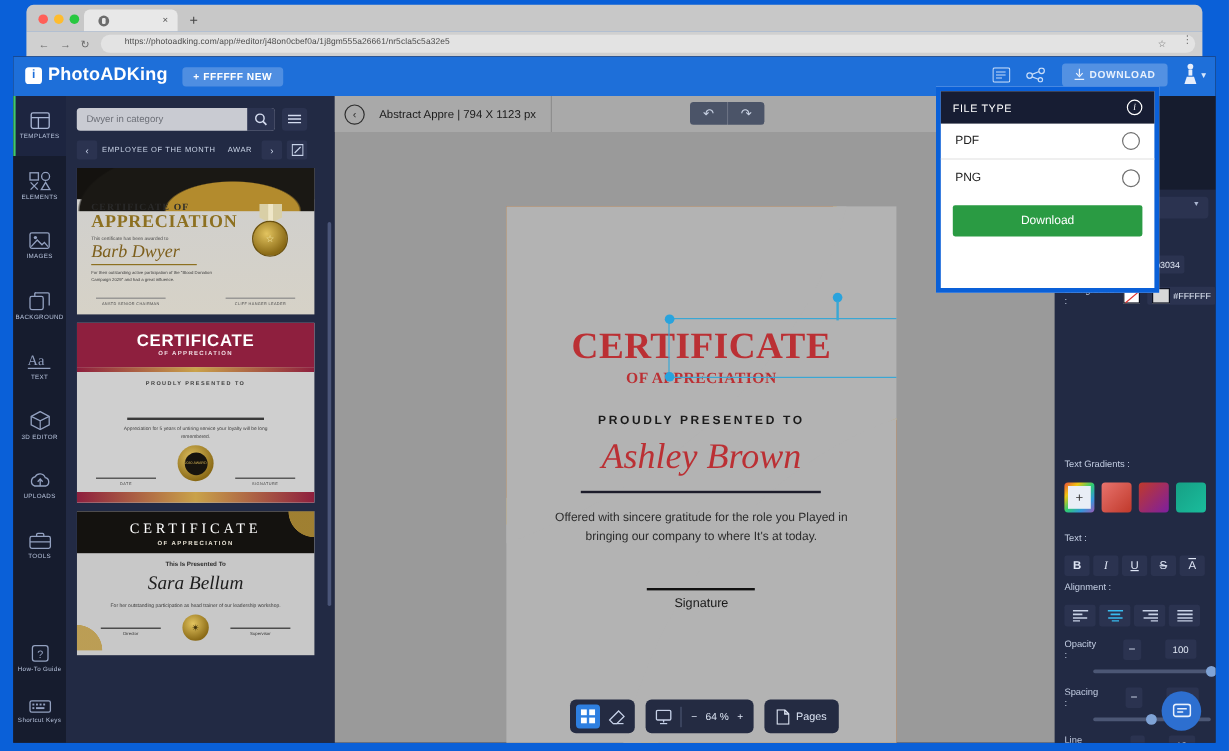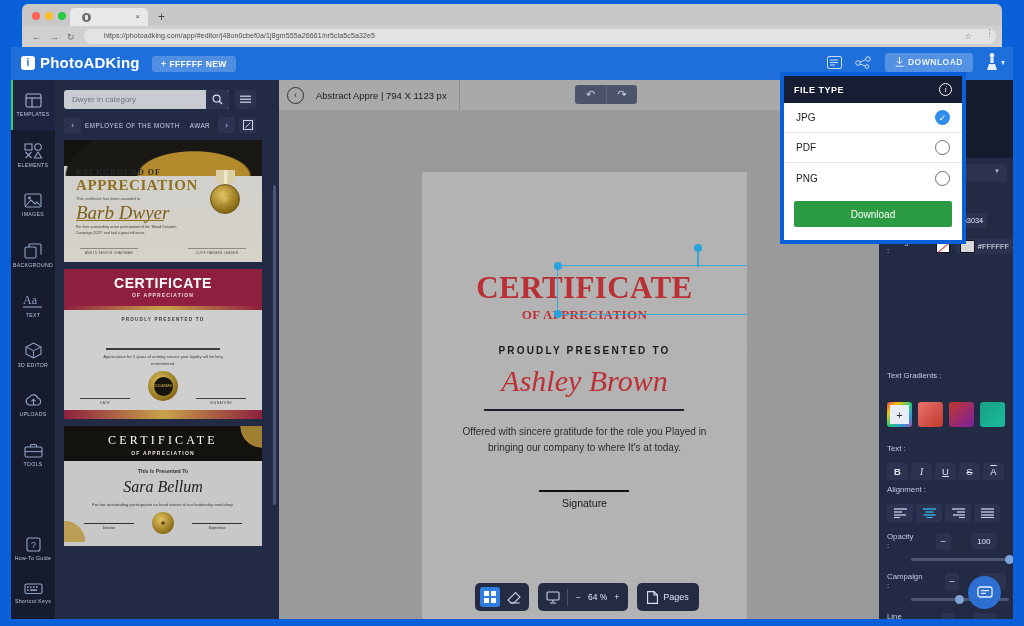--- a/index.html
+++ b/index.html
@@ -68,21 +68,21 @@
   .thumb { position:relative; width:198px; margin-bottom:7px; background:#ddd; overflow:hidden; }
   .tpl-scroll { position:absolute; right:3px; top:105px; width:3px; height:320px; background:#4a5578; border-radius:2px; }
 
   
   .th1 { height:122px; background:linear-gradient(180deg,#cfcfcf,#d6d2c7); }
   .th1-top { position:absolute; left:0; top:0; width:198px; height:26px; background:#14120f; }
   .th1-swoosh { position:absolute; left:-20px; top:-30px; width:250px; height:66px; background:radial-gradient(ellipse at 60% 100%, #b38b2d 0 26%, #1a1814 27% 60%, transparent 61%); }
   .th1 .t-cert { position:absolute; left:12px; top:28px; font-family:"Liberation Serif",serif; font-size:8px; font-weight:bold; letter-spacing:1px; color:#2a2a2a; }
   .th1 .t-app { position:absolute; left:12px; top:37px; font-family:"Liberation Serif",serif; font-size:15px; font-weight:bold; letter-spacing:.6px; color:#8d7020; }
   .th1 .t-sub { position:absolute; left:12px; top:56px; font-size:4px; color:#4b4b4b; }
-  .th1 .t-name { position:absolute; left:12px; top:62px; font-family:"Liberation Serif",serif; font-style:italic; font-size:19px; color:#7d5f1c; }
+  .th1 .t-name { position:absolute; left:12px; top:62px; font-family:"Liberation Serif",serif; font-style:italic; font-size:15px; color:#7d5f1c; }
   .th1 .t-nline { position:absolute; left:12px; top:80px; width:88px; height:1px; background:#8d7020; }
   .th1 .t-body { position:absolute; left:12px; top:84px; width:115px; font-size:3.6px; line-height:6px; color:#3d3d3d; }
   .th1 .t-sig { position:absolute; bottom:7px; font-size:3.2px; color:#4a4a4a; text-align:center; letter-spacing:.3px; }
   .th1 .t-sig.l { left:16px; width:58px; border-top:1px solid #8a8a8a; padding-top:2px; }
   .th1 .t-sig.r { right:16px; width:58px; border-top:1px solid #8a8a8a; padding-top:2px; }
   .medal { position:absolute; right:22px; top:44px; width:30px; height:30px; border-radius:50%; background:radial-gradient(circle at 40% 35%, #e3c45f, #8a6a16 70%); border:1px solid #6b5210; display:flex; align-items:center; justify-content:center; color:#f0e2a0; font-size:8px; font-family:"Liberation Serif",serif; }
   .ribbon { position:absolute; right:27px; top:30px; width:19px; height:16px; background:linear-gradient(90deg,#d9cfa6 0 40%, #efe7c8 41% 60%, #d9cfa6 61%); clip-path:polygon(0 0,100% 0,100% 70%,50% 100%,0 70%); }
 
   
   .th2 { height:150px; background:#cfcfcf; }
@@ -198,21 +198,21 @@
   .al-btn.on { color:#39bdf0; }
   .num-row { position:absolute; left:8px; display:flex; align-items:center; gap:20px; }
   .num-box { width:28px; height:16px; background:#2b3350; border-radius:2px; color:#e2e9f6; font-size:8px; display:flex; align-items:center; justify-content:center; }
   .sl-track { position:absolute; height:2.5px; background:#4c5775; border-radius:2px; }
   .sl-knob { position:absolute; width:9px; height:9px; border-radius:50%; background:#7fa3d6; }
   .chat-btn { position:absolute; right:12px; bottom:10px; width:33px; height:33px; border-radius:50%; background:#2d6fd0; display:flex; align-items:center; justify-content:center; color:#fff; }
 
   
   .dlg { position:absolute; left:780px; top:72px; width:186px; height:172px; background:#fff; border:4px solid #0a60d8; }
   .dlg-hdr { height:27px; background:#171d33; display:flex; align-items:center; justify-content:space-between; padding:0 10px; }
-  .dlg-title { color:#fff; font-size:9px; font-weight:bold; letter-spacing:.5px; }
+  .dlg-title { color:#fff; font-size:9px; font-weight:normal; letter-spacing:.5px; }
   .dlg-info { width:13px; height:13px; border-radius:50%; border:1.3px solid #fff; color:#fff; font-size:8px; font-style:italic; display:flex; align-items:center; justify-content:center; font-family:"Liberation Serif",serif; }
   .dlg-row { height:30px; display:flex; align-items:center; justify-content:space-between; padding:0 12px; border-bottom:1px solid #e4e4e4; }
   .dlg-row span { font-size:10px; color:#222; }
   .radio { width:15px; height:15px; border-radius:50%; border:1.6px solid #6f6f6f; }
   .radio.on { background:#2f8eeb; border-color:#2f8eeb; color:#fff; font-size:9px; display:flex; align-items:center; justify-content:center; border-width:0; }
   .dlg-dl { margin:8px 10px 0; height:26px; background:#2a9b43; border-radius:2px; color:#fff; font-size:10px; display:flex; align-items:center; justify-content:center; }
   svg { display:block; }
 </style>
 </head>
 <body>
@@ -422,21 +422,21 @@
         </div>
       </div>
 
       <div class="thumbs">
 
         <div class="thumb th1">
           <div class="th1-top"></div>
           <div class="th1-swoosh"></div>
           <div class="ribbon"></div>
           <div class="medal">☆</div>
-          <div class="t-cert">BACKGROUND OF</div>
+          <div class="t-cert">CERTIFICATE OF</div>
           <div class="t-app">APPRECIATION</div>
           <div class="t-sub">This certificate has been awarded to</div>
           <div class="t-name">Barb Dwyer</div>
           <div class="t-nline"></div>
           <div class="t-body">For their outstanding active participation of the "Blood Donation Campaign 2029" and had a great influence.</div>
           <div class="t-sig l">ANSTD SENIOR CHAIRMAN</div>
           <div class="t-sig r">CLIFF HANGER LEADER</div>
         </div>
 
         <div class="thumb th2">
@@ -605,21 +605,21 @@
 
       <div class="pr-row" style="top:157px">
         <span class="pr-lbl">Background :</span>
         <span class="none-sw"></span>
         <div class="hex-box">
           <span class="sw" style="background:#d8d8d8"></span>
           <span>#FFFFFF</span>
         </div>
       </div>
 
-      <div class="pr-row" style="top:291px">
+      <div class="pr-row" style="top:302px">
         <span class="pr-lbl">Text Gradients :</span>
       </div>
       <div class="grad-row">
         <div class="grad g0">
             <i>+</i>
           </div>
         <div class="grad g1"></div>
         <div class="grad g2"></div>
         <div class="grad g3"></div>
       </div>
@@ -684,21 +684,21 @@
       <div class="num-row" style="top:452px">
         <span class="pr-lbl">Opacity :</span>
         <div class="stp">−</div>
         <div class="num-box">100</div>
         <div class="stp">+</div>
       </div>
       <div class="sl-track" style="left:32px; top:478px; width:98px;"></div>
       <div class="sl-knob" style="left:126px; top:475px;"></div>
 
       <div class="num-row" style="top:492px">
-        <span class="pr-lbl">Campaign :</span>
+        <span class="pr-lbl">Spacing :</span>
         <div class="stp">−</div>
         <div class="num-box">0</div>
         <div class="stp">+</div>
       </div>
       <div class="sl-track" style="left:32px; top:518px; width:98px;"></div>
       <div class="sl-knob" style="left:76px; top:515px;"></div>
 
       <div class="num-row" style="top:532px">
         <span class="pr-lbl">Line Height :</span>
         <div class="stp">−</div>
@@ -716,24 +716,20 @@
     </div>
 
   </div>
 
   <div class="dlg">
     <div class="dlg-hdr">
       <span class="dlg-title">FILE TYPE</span>
       <span class="dlg-info">i</span>
     </div>
     <div class="dlg-row">
-      <span>JPG</span>
-      <span class="radio on">✓</span>
-    </div>
-    <div class="dlg-row">
       <span>PDF</span>
       <span class="radio"></span>
     </div>
     <div class="dlg-row" style="border-bottom:none">
       <span>PNG</span>
       <span class="radio"></span>
     </div>
     <div class="dlg-dl">Download</div>
   </div>
 

